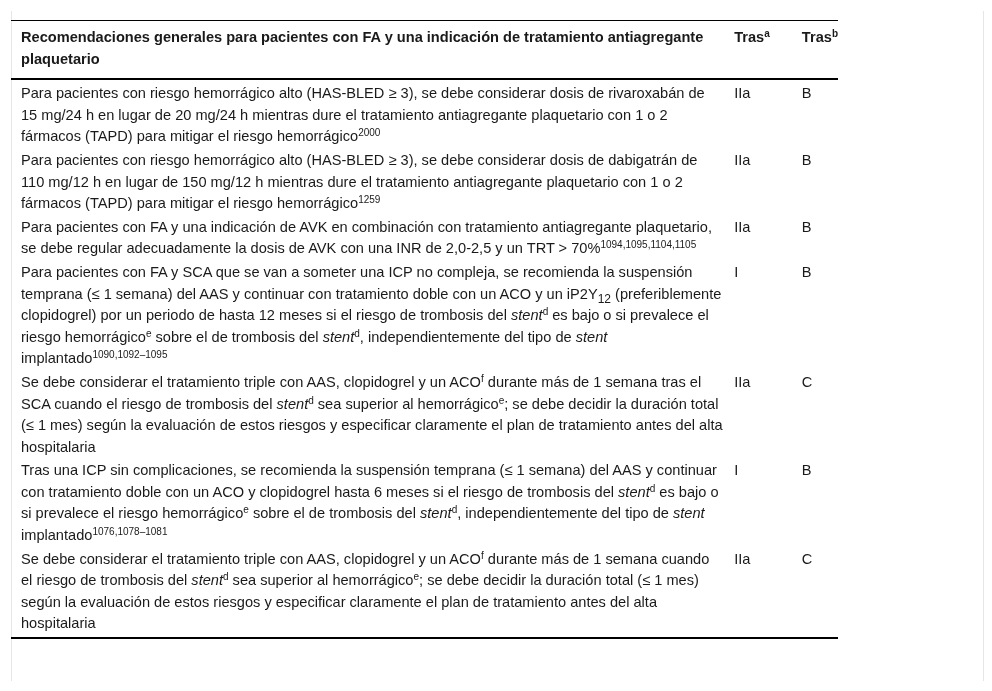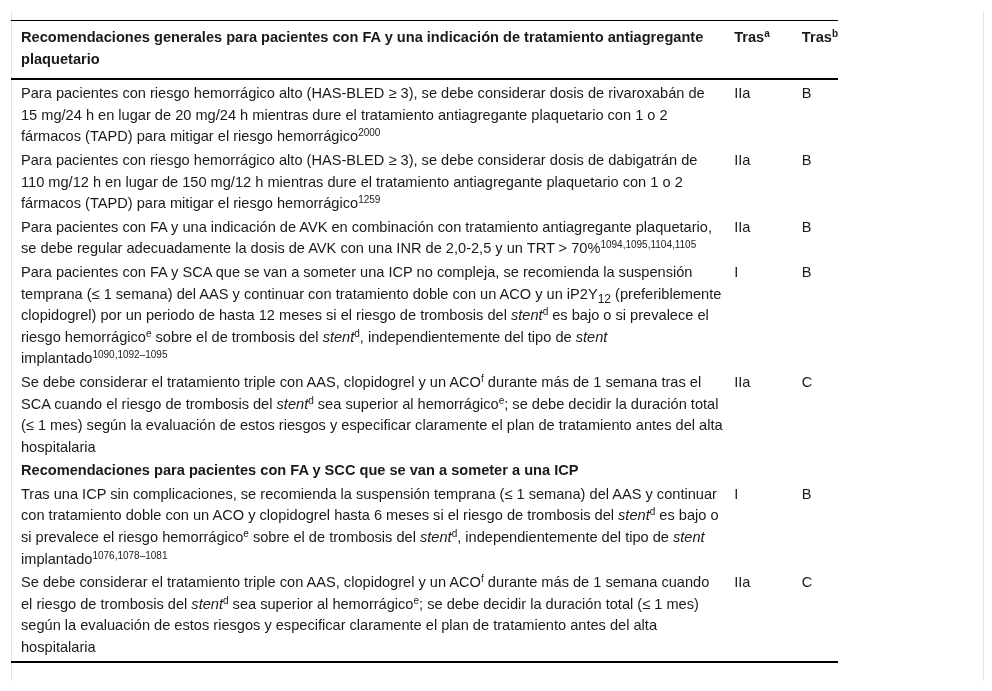--- a/index.html
+++ b/index.html
@@ -61,25 +61,20 @@
       <tr>
         <td class="c-text"><span>Para pacientes con FA y SCA que se van a someter una ICP no compleja, se recomienda la suspensión temprana (≤ 1 semana) del AAS y continuar con tratamiento doble con un ACO y un iP2Y</span><sub>12</sub><span> (preferiblemente clopidogrel) por un periodo de hasta 12 meses si el riesgo de trombosis del </span><em>stent</em><sup>d</sup><span> es bajo o si prevalece el riesgo hemorrágico</span><sup>e</sup><span> sobre el de trombosis del </span><em>stent</em><sup>d</sup><span>, independientemente del tipo de </span><em>stent</em><span> implantado</span><sup>1090,1092–1095</sup></td>
         <td class="c-clase">I</td>
         <td class="c-nivel">B</td>
       </tr>
       <tr>
         <td class="c-text"><span>Se debe considerar el tratamiento triple con AAS, clopidogrel y un ACO</span><sup>f</sup><span> durante más de 1 semana tras el SCA cuando el riesgo de trombosis del </span><em>stent</em><sup>d</sup><span> sea superior al hemorrágico</span><sup>e</sup><span>; se debe decidir la duración total (≤ 1 mes) según la evaluación de estos riesgos y especificar claramente el plan de tratamiento antes del alta hospitalaria</span></td>
         <td class="c-clase">IIa</td>
         <td class="c-nivel">C</td>
       </tr>
-      <tr class="section">
-        <td class="c-text">Recomendaciones para pacientes con FA y SCC que se van a someter a una ICP</td>
-        <td class="c-clase"></td>
-        <td class="c-nivel"></td>
-      </tr>
       <tr>
         <td class="c-text"><span>Tras una ICP sin complicaciones, se recomienda la suspensión temprana (≤ 1 semana) del AAS y continuar con tratamiento doble con un ACO y clopidogrel hasta 6 meses si el riesgo de trombosis del </span><em>stent</em><sup>d</sup><span> es bajo o si prevalece el riesgo hemorrágico</span><sup>e</sup><span> sobre el de trombosis del </span><em>stent</em><sup>d</sup><span>, independientemente del tipo de </span><em>stent</em><span> implantado</span><sup>1076,1078–1081</sup></td>
         <td class="c-clase">I</td>
         <td class="c-nivel">B</td>
       </tr>
       <tr>
         <td class="c-text"><span>Se debe considerar el tratamiento triple con AAS, clopidogrel y un ACO</span><sup>f</sup><span> durante más de 1 semana cuando el riesgo de trombosis del </span><em>stent</em><sup>d</sup><span> sea superior al hemorrágico</span><sup>e</sup><span>; se debe decidir la duración total (≤ 1 mes) según la evaluación de estos riesgos y especificar claramente el plan de tratamiento antes del alta hospitalaria</span></td>
         <td class="c-clase">IIa</td>
         <td class="c-nivel">C</td>
       </tr>

